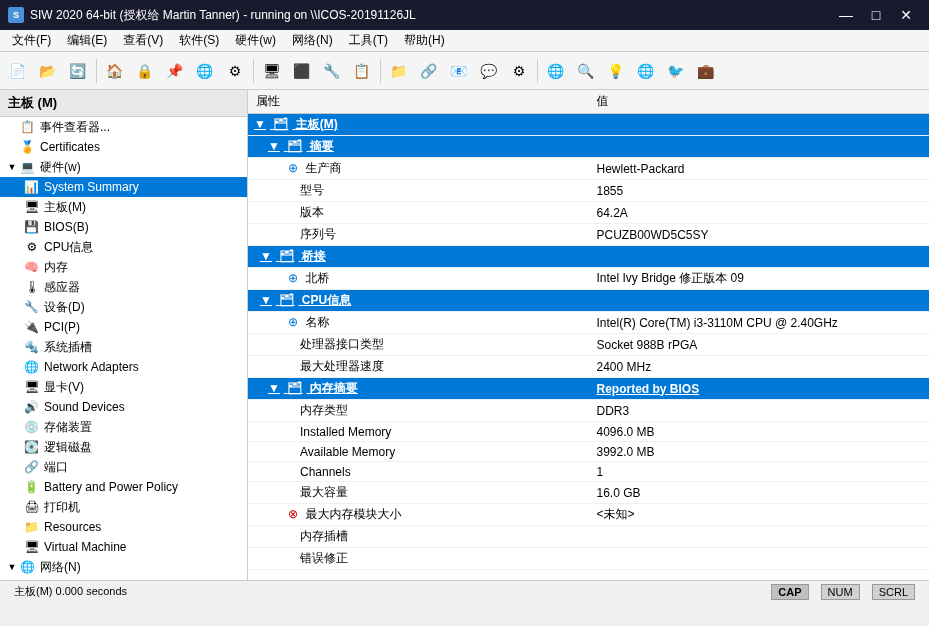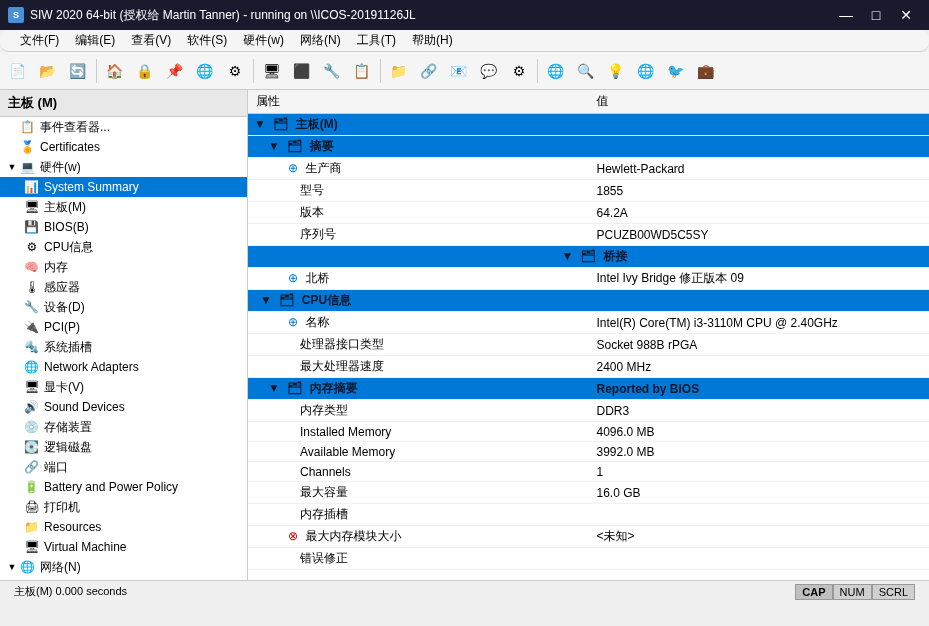--- a/index.html
+++ b/index.html
@@ -6,21 +6,21 @@
     body { font-family: 'Microsoft YaHei', SimSun, sans-serif; font-size: 12px; background: #f0f0f0; color: #000; width: 929px; height: 626px; overflow: hidden; }
     
     
     .title-bar { background: #1a1a2e; color: #fff; height: 30px; display: flex; align-items: center; padding: 0 8px; justify-content: space-between; }
     .title-bar-left { display: flex; align-items: center; gap: 6px; font-size: 12px; }
     .title-bar-icon { width: 16px; height: 16px; background: #4a90d9; border-radius: 2px; display: flex; align-items: center; justify-content: center; color: #fff; font-size: 9px; font-weight: bold; }
     .title-bar-controls { display: flex; gap: 0; }
     .title-bar-btn { width: 30px; height: 30px; display: flex; align-items: center; justify-content: center; cursor: pointer; color: #fff; font-size: 14px; }
     
     
-    .menu-bar { background: #f5f5f5; height: 22px; display: flex; align-items: center; padding: 0 12px; border-bottom: 1px solid #ccc; border-radius: 9px; }
+    .menu-bar { background: #f5f5f5; height: 22px; display: flex; align-items: center; padding: 0 4px; border-bottom: 1px solid #ccc; }
     .menu-item { padding: 2px 8px; cursor: pointer; font-size: 12px; }
     
     
     .toolbar { background: #f5f5f5; height: 38px; display: flex; align-items: center; padding: 0 4px; border-bottom: 1px solid #ccc; gap: 2px; }
     .tool-btn { width: 28px; height: 28px; display: flex; align-items: center; justify-content: center; border: 1px solid transparent; cursor: pointer; font-size: 14px; background: transparent; }
     .tool-separator { width: 1px; height: 24px; background: #ccc; margin: 0 2px; }
     
     
     .main-area { display: flex; height: calc(626px - 30px - 22px - 38px - 22px - 24px); }
     
@@ -38,26 +38,26 @@
     .tree-item .item-icon { width: 16px; height: 16px; margin-right: 4px; display: inline-flex; align-items: center; justify-content: center; flex-shrink: 0; }
     
     
     .right-panel { flex: 1; background: #fff; display: flex; flex-direction: column; overflow: hidden; }
     
     .properties-table { flex: 1; overflow-y: auto; }
     table { width: 100%; border-collapse: collapse; font-size: 12px; }
     table th { background: #f5f5f5; padding: 3px 8px; text-align: left; border-bottom: 1px solid #ccc; font-weight: normal; position: sticky; top: 0; }
     table td { padding: 2px 8px; border-bottom: 1px solid #f0f0f0; height: 20px; }
     
-    .row-section { background: #0078d7; color: #0f172a; font-weight: bold; }
+    .row-section { background: #0078d7; color: #ffffff; font-weight: bold; text-decoration: underline; }
     .row-section td { padding: 2px 8px; }
     
     
     .status-bar { height: 22px; background: #f0f0f0; border-top: 1px solid #ccc; display: flex; align-items: center; padding: 0 14px; font-size: 11px; justify-content: space-between; }
-    .status-right { display: flex; gap: 0; }
+    .status-right { display: flex; gap: 12px; }
     .status-indicator { background: #d0d0d0; padding: 1px 6px; font-size: 11px; border: 1px solid #999; }
     .status-indicator.active { background: #c0c0c0; font-weight: bold; }
     
     
     .tree-content::-webkit-scrollbar { width: 12px; }
     .tree-content::-webkit-scrollbar-track { background: #f0f0f0; }
     .tree-content::-webkit-scrollbar-thumb { background: #c0c0c0; border: 1px solid #999; }
     
     .properties-table::-webkit-scrollbar { width: 12px; }
     .properties-table::-webkit-scrollbar-track { background: #f0f0f0; }
@@ -321,21 +321,21 @@
           <tr class="row-normal">
             <td style="padding-left:52px;">版本</td>
             <td>64.2A</td>
           </tr>
           <tr class="row-normal">
             <td style="padding-left:52px;">序列号</td>
             <td>PCUZB00WD5C5SY</td>
           </tr>
 
           <tr class="row-section">
-            <td colspan="2" style="padding-left:20px;text-align:center;">
+            <td colspan="2" style="padding-left:12px;">
               <span style="margin-right:4px;">▼</span>
               <span style="margin-right:4px;">🗂</span>
               <span>桥接</span>
             </td>
           </tr>
           <tr class="row-normal">
             <td style="padding-left:40px;">
               <span style="color:#0078d7;margin-right:4px;">⊕</span>
               <span>北桥</span>
             </td>
@@ -387,29 +387,29 @@
           </tr>
           <tr class="row-normal">
             <td style="padding-left:52px;">Channels</td>
             <td>1</td>
           </tr>
           <tr class="row-normal">
             <td style="padding-left:52px;">最大容量</td>
             <td>16.0 GB</td>
           </tr>
           <tr class="row-normal">
-            <td style="padding-left:52px;">内存插槽</td>
-            <td></td>
-          </tr>
-          <tr class="row-normal">
             <td style="padding-left:40px;">
               <span style="color:#cc0000;margin-right:4px;">⊗</span>
               <span>最大内存模块大小</span>
             </td>
             <td>&lt;未知&gt;</td>
+          </tr>
+          <tr class="row-normal">
+            <td style="padding-left:52px;">内存插槽</td>
+            <td></td>
           </tr>
           <tr class="row-normal">
             <td style="padding-left:52px;">错误修正</td>
             <td></td>
           </tr>
 
         </tbody>
       </table>
     </div>
   </div>

